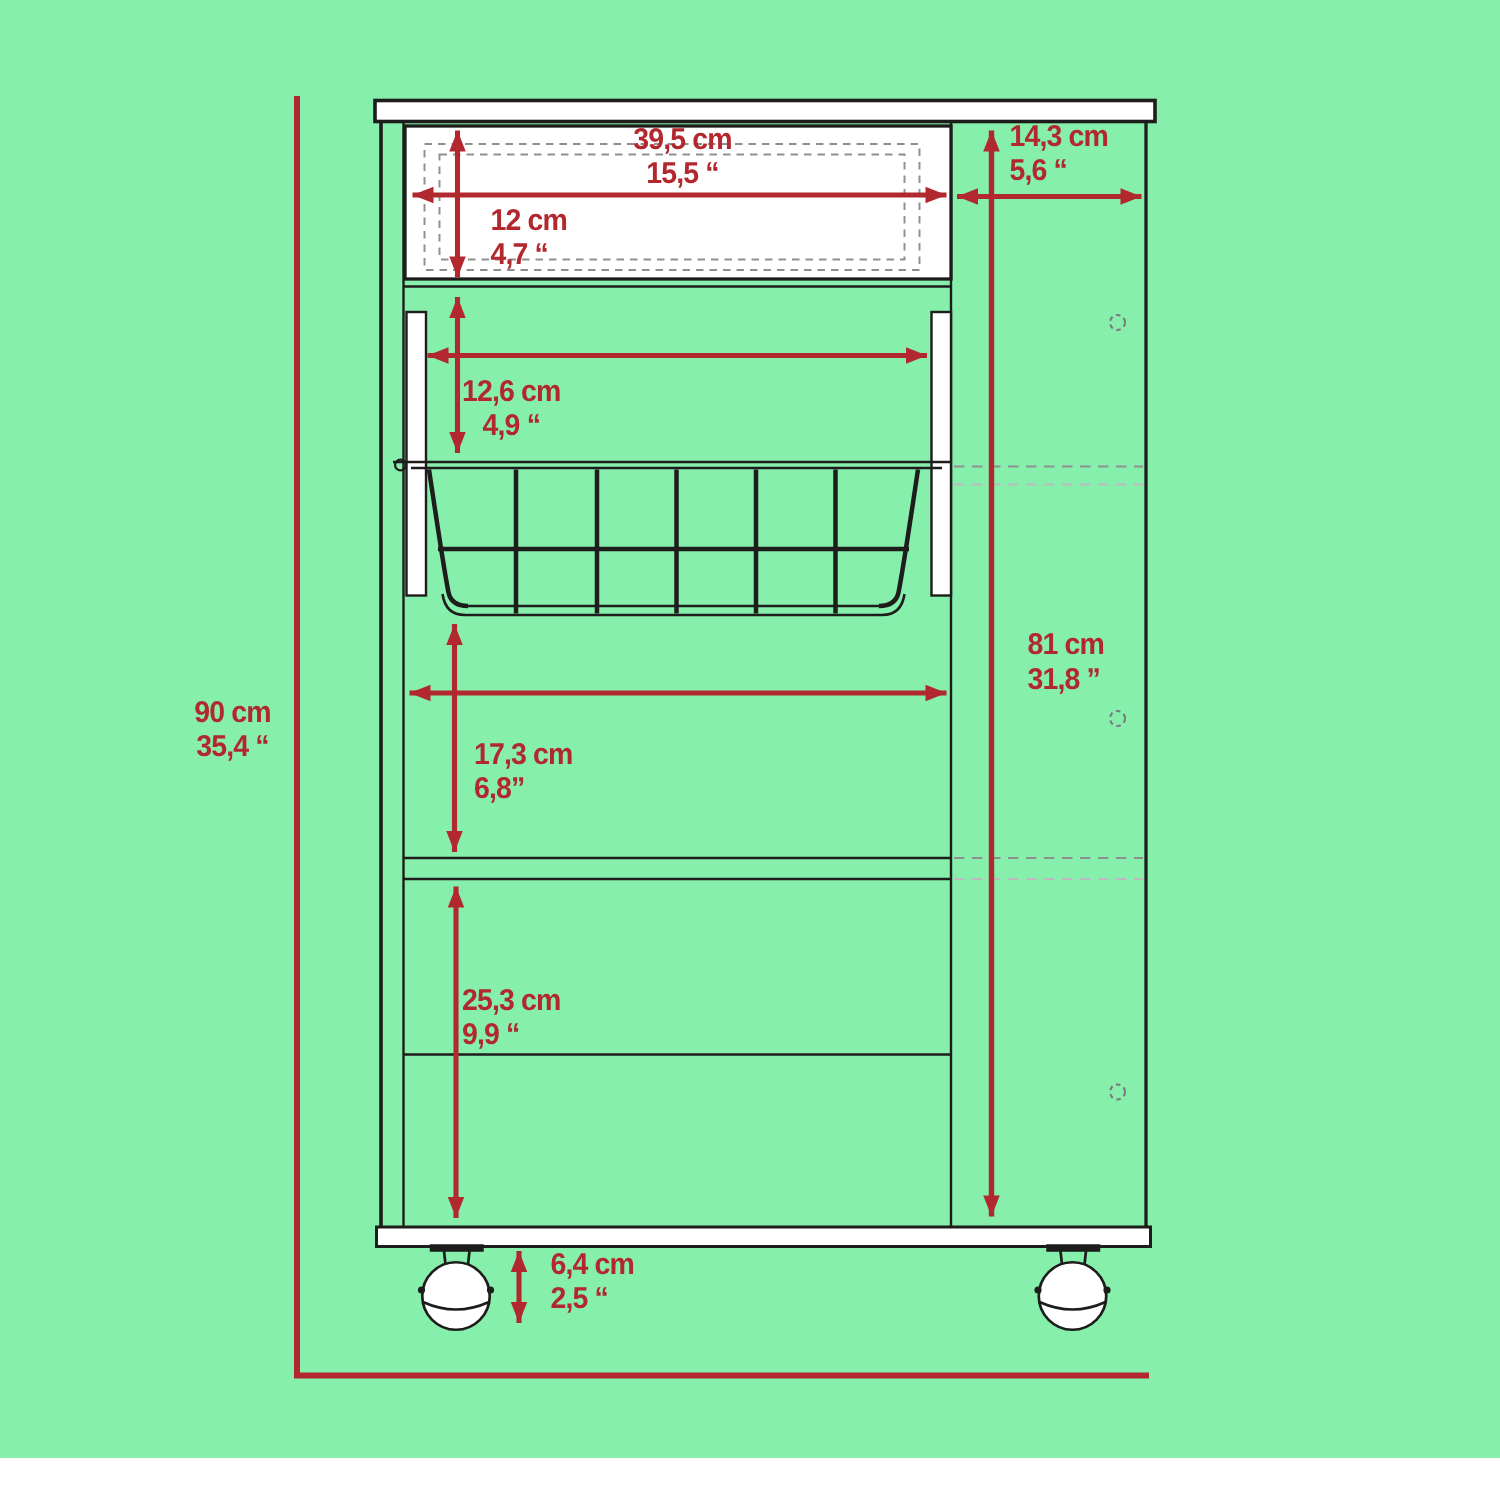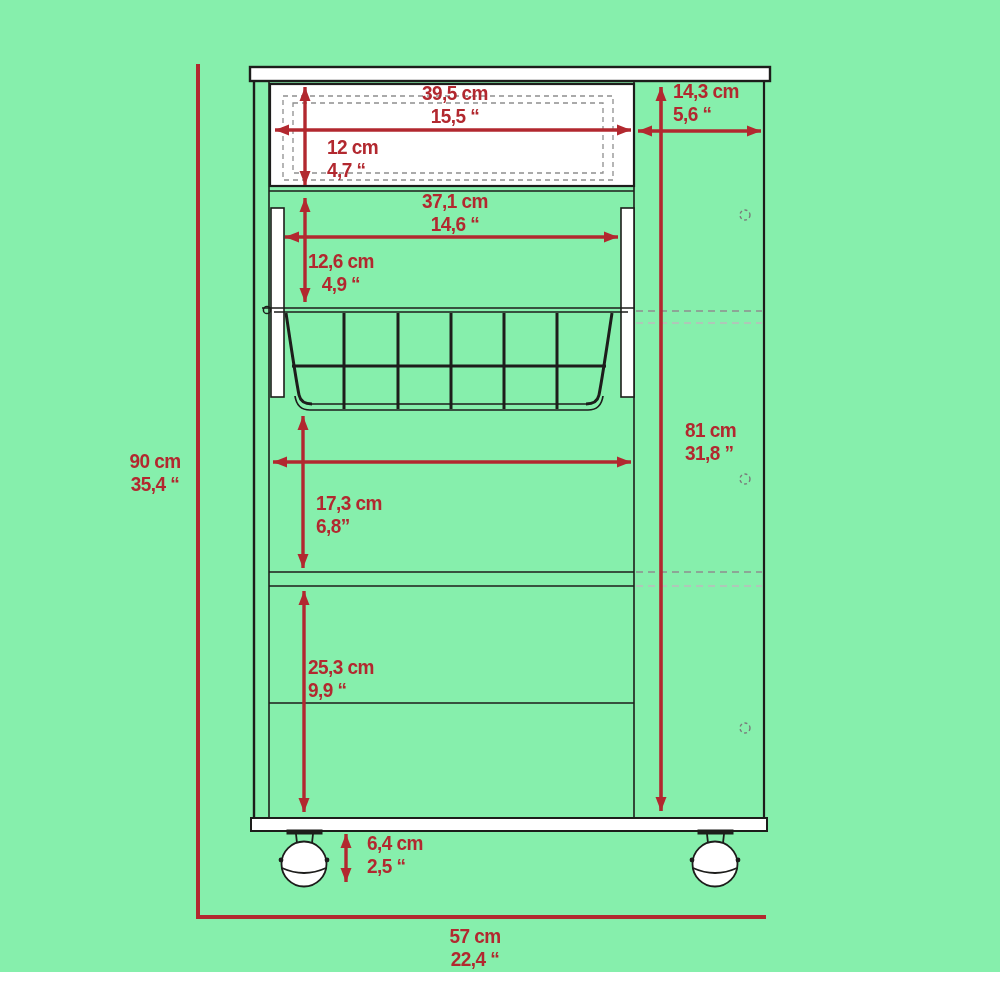--- a/index.html
+++ b/index.html
@@ -127,24 +127,20 @@
   <div class="dim-label" style="left:673px;top:80px;">
     <span>14,3 cm</span>
     <span>5,6 “</span>
   </div>
 
   <div class="dim-label" style="left:308px;top:136px;margin-left:19px;">
     <span>12 cm</span>
     <span>4,7 “</span>
   </div>
 
-  <div class="dim-label center" style="left:375px;top:190px;width:160px;">
-    <span>37,1 cm</span>
-    <span>14,6 “</span>
-  </div>
 
   <div class="dim-label" style="left:308px;top:250px;text-align:center;">
     <span>12,6 cm</span>
     <span>4,9 “</span>
   </div>
 
 
   <div class="dim-label" style="left:685px;top:419px;">
     <span>81 cm</span>
     <span>31,8 ”</span>
@@ -158,23 +154,19 @@
   <div class="dim-label" style="left:308px;top:656px;">
     <span>25,3 cm</span>
     <span>9,9 “</span>
   </div>
 
   <div class="dim-label" style="left:355px;top:832px;margin-left:12px;">
     <span>6,4 cm</span>
     <span>2,5 “</span>
   </div>
 
-  <div class="dim-label center" style="left:120px;top:450px;width:70px;">
+  <div class="dim-label center" style="left:120px;top:464px;width:70px;">
     <span>90 cm</span>
     <span>35,4 “</span>
   </div>
 
-  <div class="dim-label center" style="left:410px;top:925px;width:130px;">
-    <span>57 cm</span>
-    <span>22,4 “</span>
-  </div>
 
 </div>
 
 </body></html>

